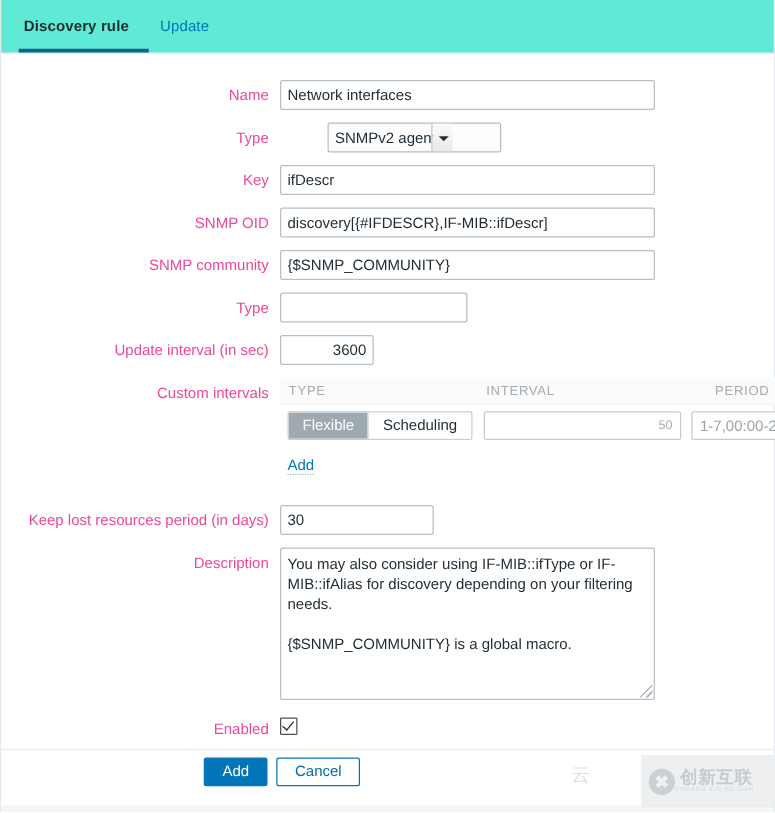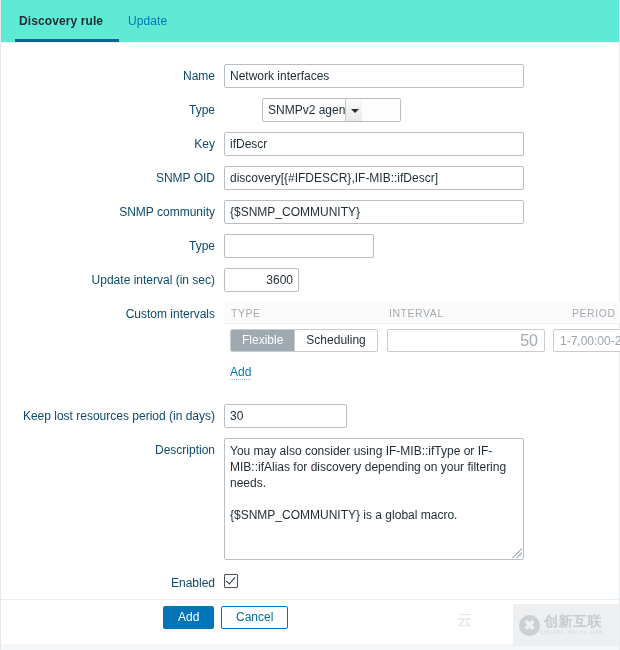--- a/index.html
+++ b/index.html
@@ -80,21 +80,21 @@
     left: 0;
     width: 618px;
   }
   .lbl {
     position: absolute;
     left: 0;
     width: 214px;
     text-align: right;
     font-size: 12px;
     line-height: 16px;
-    color: #0c4a6e;
+    color: #ec4899;
     white-space: nowrap;
   }
 
   .fld {
     position: absolute;
     left: 223px;
     height: 24px;
     border: 1px solid #b8bfc4;
     background: #fff;
     border-radius: 2px;
@@ -200,21 +200,21 @@
   .seg-sep { width: 1px; background: #c7ccd1; }
 
   .ci-interval {
     position: absolute;
     left: 163px; top: 5px;
     width: 158px; height: 23px;
     border: 1px solid #c7ccd1;
     border-radius: 2px;
     background: #fff;
     font-family: "Liberation Sans", sans-serif;
-    font-size: 16px;
+    font-size: 10px;
     color: #1f2c33;
     text-align: right;
     padding: 0 6px;
     outline: none;
   }
   .ci-interval::placeholder { color: #a3abb1; }
 
   .ci-period {
     position: absolute;
     left: 329px; top: 5px;

